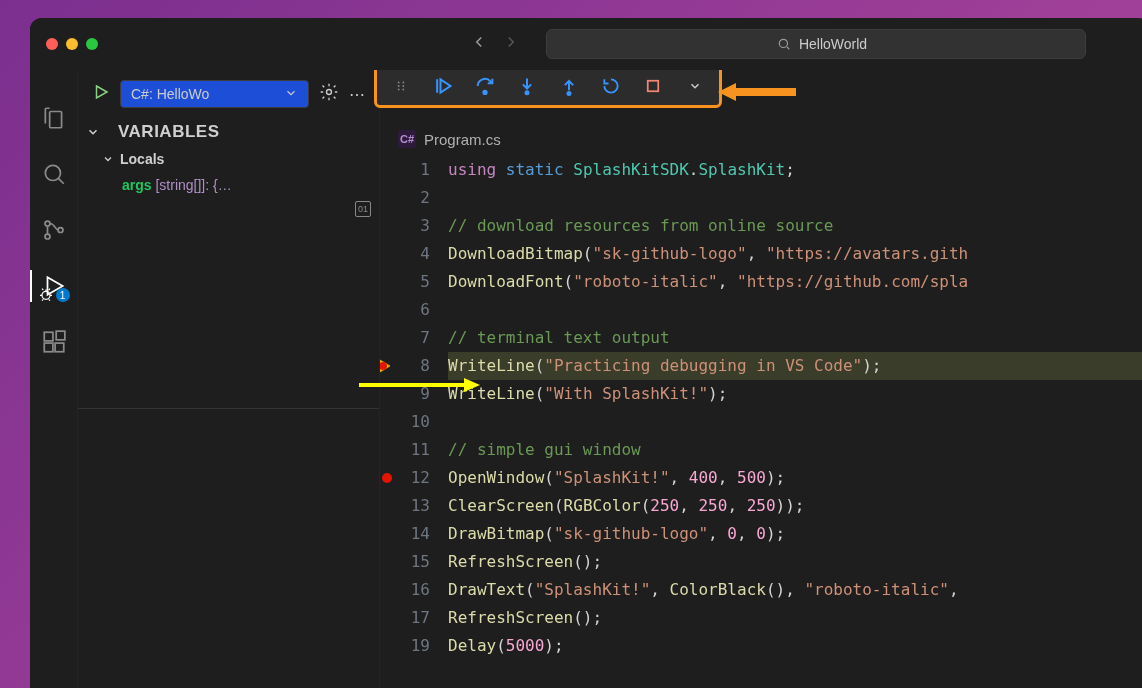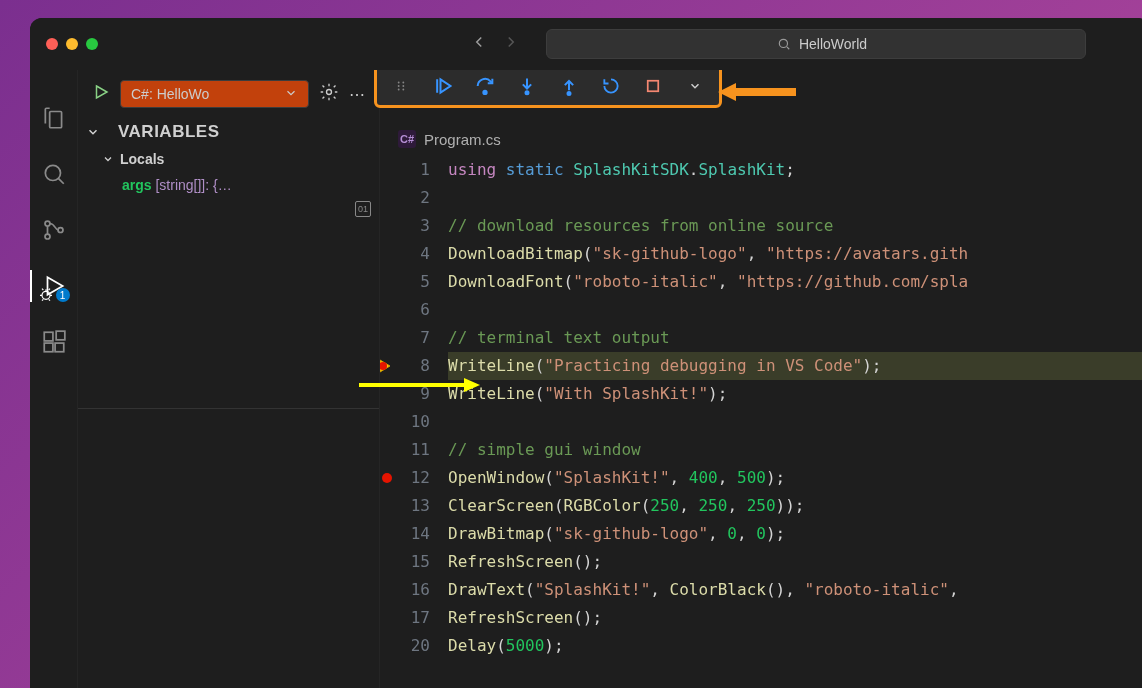--- a/index.html
+++ b/index.html
@@ -66,21 +66,21 @@
     display: flex; flex-direction: column;
     border-right: 1px solid #252525;
     color: #cccccc;
     position: relative;
   }
   .panel-header {
     height: 48px; display: flex; align-items: center;
     padding: 0 14px; gap: 10px;
   }
   .config-dd {
-    flex: 1; height: 28px; background: #c2410c;
+    flex: 1; height: 28px; background: #1d4ed8;
     border: 1px solid #3c3c3c; border-radius: 4px;
     display: flex; align-items: center; padding: 0 10px;
     gap: 8px; font-size: 14px; color: #ccc;
     overflow: hidden; white-space: nowrap;
   }
   .config-dd .chev { margin-left: auto; }
   .gear { color: #ccc; cursor: pointer; }
   .section-hdr {
     height: 28px; display: flex; align-items: center;
     padding: 0 8px; gap: 18px;
@@ -142,21 +142,21 @@
     position: absolute; left: -2px; width: 18px; height: 18px;
   }
   .code-lines { flex: 1; white-space: pre; color: #d4d4d4; }
   .code-lines .cl { height: 28px; }
   .hl-line { background: #3a3d29; }
   .tok-kw { color: #c586c0; }
   .tok-kw2 { color: #569cd6; }
   .tok-type { color: #4ec9b0; }
   .tok-fn { color: #dcdcaa; }
   .tok-str { color: #ce9178; }
-  .tok-num { color: #22c55e; }
+  .tok-num { color: #f9a8d4; }
   .tok-com { color: #6a9955; }
   .tok-pun { color: #d4d4d4; }
   .yellow-arrow {
     position: absolute; left: 276px; top: 305px; z-index: 5;
   }
 </style>
 </head>
 <body>
 
 <div class="window">
@@ -363,19 +363,19 @@
             <div class="ln">9</div>
             <div class="ln">10</div>
             <div class="ln">11</div>
             <div class="bp" style="top: 317px;"></div>
             <div class="ln">12</div>
             <div class="ln">13</div>
             <div class="ln">14</div>
             <div class="ln">15</div>
             <div class="ln">16</div>
             <div class="ln">17</div>
-            <div class="ln">20</div>
+            <div class="ln">19</div>
           </div>
         <div class="code-lines" id="codelines"><div class="cl"><span class="tok-kw">using</span><span class="tok-pun"> </span><span class="tok-kw2">static</span><span class="tok-pun"> </span><span class="tok-type">SplashKitSDK</span><span class="tok-pun">.</span><span class="tok-type">SplashKit</span><span class="tok-pun">;</span></div><div class="cl"></div><div class="cl"><span class="tok-com">// download resources from online source</span></div><div class="cl"><span class="tok-fn">DownloadBitmap</span><span class="tok-pun">(</span><span class="tok-str">"sk-github-logo"</span><span class="tok-pun">, </span><span class="tok-str">"https://avatars.gith</span></div><div class="cl"><span class="tok-fn">DownloadFont</span><span class="tok-pun">(</span><span class="tok-str">"roboto-italic"</span><span class="tok-pun">, </span><span class="tok-str">"https://github.com/spla</span></div><div class="cl"></div><div class="cl"><span class="tok-com">// terminal text output</span></div><div class="cl hl-line"><span class="tok-fn">WriteLine</span><span class="tok-pun">(</span><span class="tok-str">"Practicing debugging in VS Code"</span><span class="tok-pun">);</span></div><div class="cl"><span class="tok-fn">WriteLine</span><span class="tok-pun">(</span><span class="tok-str">"With SplashKit!"</span><span class="tok-pun">);</span></div><div class="cl"></div><div class="cl"><span class="tok-com">// simple gui window</span></div><div class="cl"><span class="tok-fn">OpenWindow</span><span class="tok-pun">(</span><span class="tok-str">"SplashKit!"</span><span class="tok-pun">, </span><span class="tok-num">400</span><span class="tok-pun">, </span><span class="tok-num">500</span><span class="tok-pun">);</span></div><div class="cl"><span class="tok-fn">ClearScreen</span><span class="tok-pun">(</span><span class="tok-fn">RGBColor</span><span class="tok-pun">(</span><span class="tok-num">250</span><span class="tok-pun">, </span><span class="tok-num">250</span><span class="tok-pun">, </span><span class="tok-num">250</span><span class="tok-pun">));</span></div><div class="cl"><span class="tok-fn">DrawBitmap</span><span class="tok-pun">(</span><span class="tok-str">"sk-github-logo"</span><span class="tok-pun">, </span><span class="tok-num">0</span><span class="tok-pun">, </span><span class="tok-num">0</span><span class="tok-pun">);</span></div><div class="cl"><span class="tok-fn">RefreshScreen</span><span class="tok-pun">();</span></div><div class="cl"><span class="tok-fn">DrawText</span><span class="tok-pun">(</span><span class="tok-str">"SplashKit!"</span><span class="tok-pun">, </span><span class="tok-fn">ColorBlack</span><span class="tok-pun">(), </span><span class="tok-str">"roboto-italic"</span><span class="tok-pun">, </span></div><div class="cl"><span class="tok-fn">RefreshScreen</span><span class="tok-pun">();</span></div><div class="cl"><span class="tok-fn">Delay</span><span class="tok-pun">(</span><span class="tok-num">5000</span><span class="tok-pun">);</span></div></div>
       </div>
     </div>
   </div>
 </div>
 
 </body></html>

